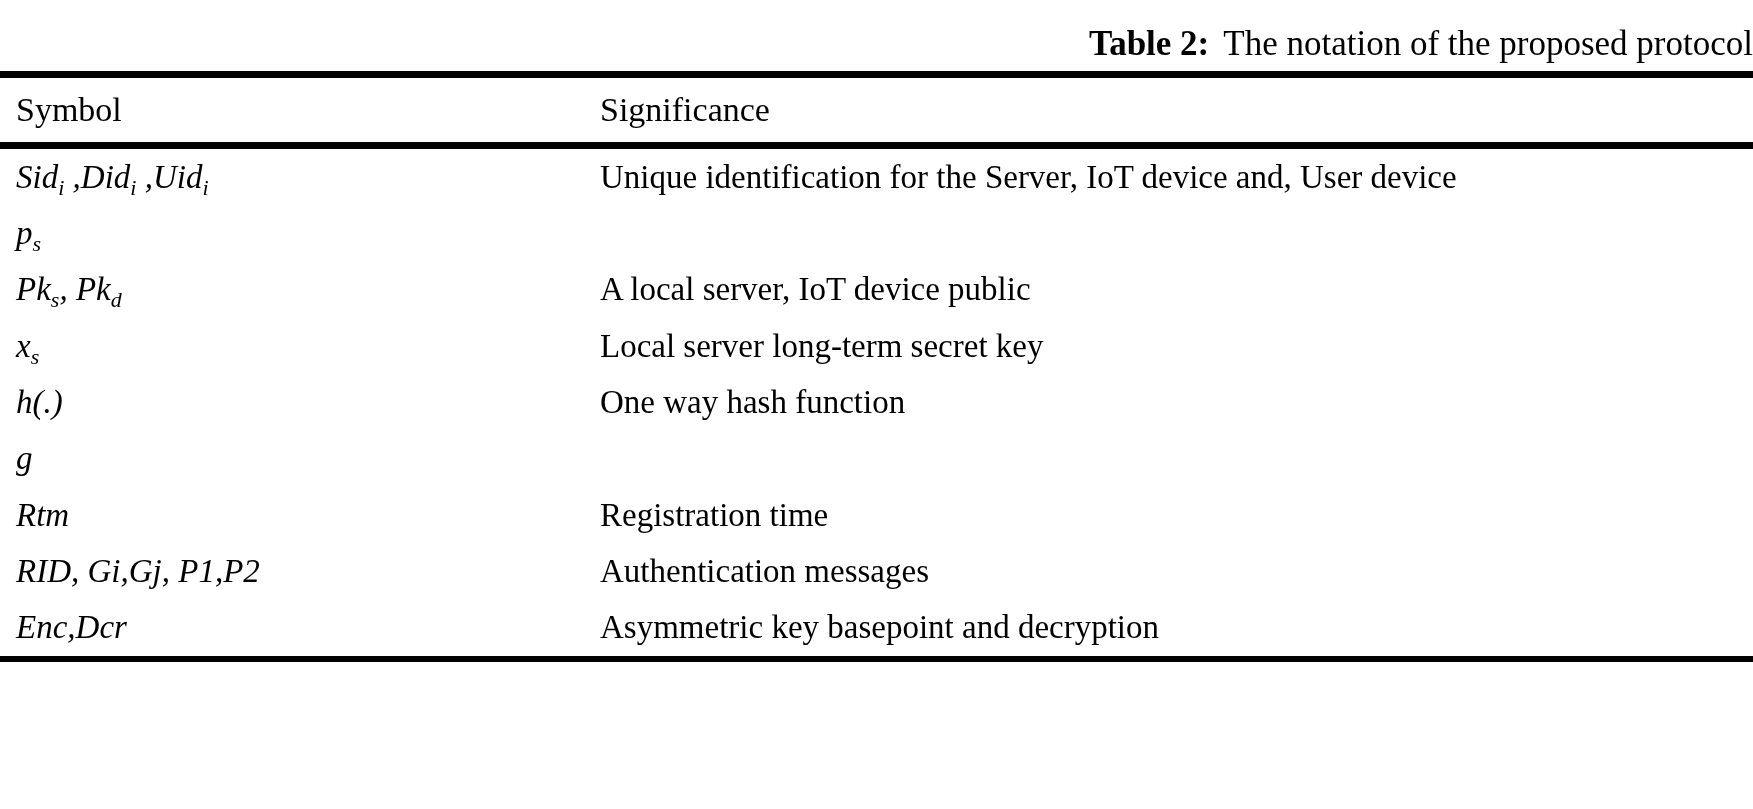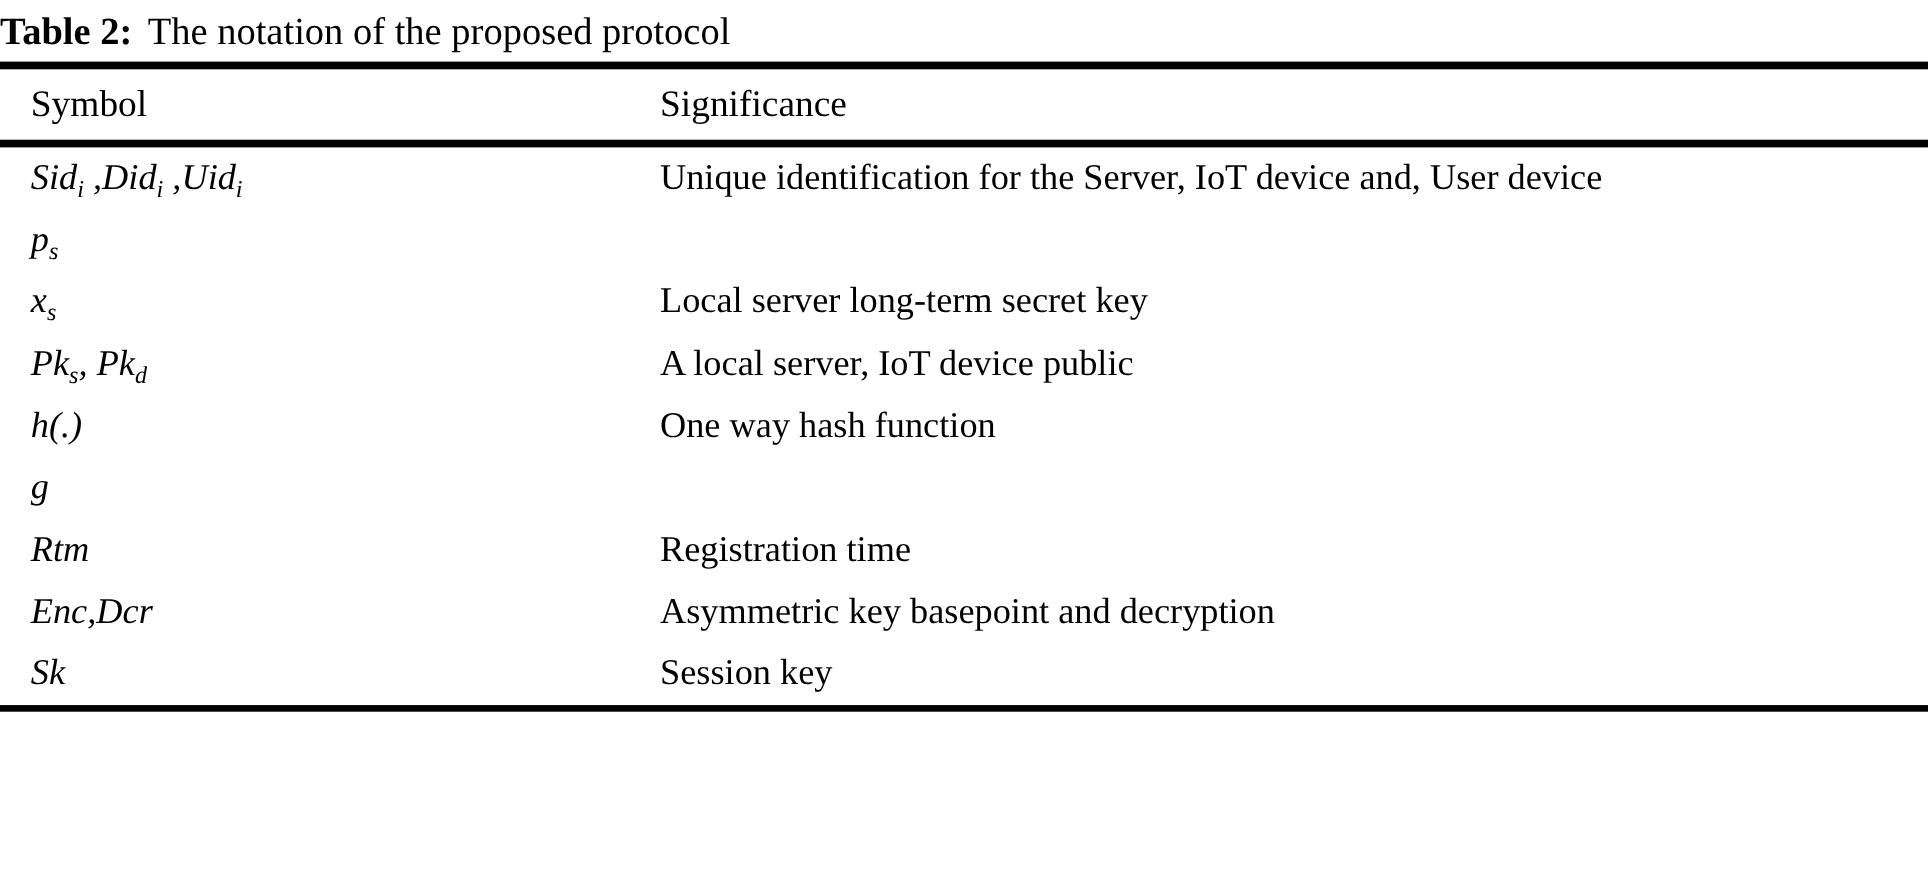--- a/index.html
+++ b/index.html
@@ -11,22 +11,22 @@
     position: relative;
     width: 1753px;
     height: 809px;
     background: #ffffff;
     color: #000000;
     font-family: "Liberation Serif", "DejaVu Serif", serif;
     overflow: hidden;
   }
   .caption {
     height: 49px;
-    padding-top: 7px;
-    text-align: left;
+    padding-top: 22px;
+    text-align: right;
     font-size: 35px;
     line-height: 44px;
     white-space: nowrap;
   }
   .cap-label {
     font-weight: bold;
     margin-right: 14px;
   }
   .rule {
     width: 100%;
@@ -49,21 +49,21 @@
     height: 507px;
   }
   .tbody .trow {
     flex: 1 1 auto;
     font-size: 33px;
   }
   .cell { white-space: nowrap; }
   .symbol-col {
     width: 600px;
     flex: 0 0 600px;
-    padding-left: 28px;
+    padding-left: 16px;
     box-sizing: border-box;
   }
   .sig-col { flex: 1 1 auto; }
   .tbody .symbol-col { font-style: italic; }
   .tbody .symbol-col sub {
     font-size: 22px;
     line-height: 0;
     vertical-align: -7px;
   }
 </style>
@@ -87,43 +87,43 @@
 
   <div class="tbody">
       <div class="trow">
         <div class="cell symbol-col">Sid<sub>i</sub> ,Did<sub>i</sub> ,Uid<sub>i</sub></div>
         <div class="cell sig-col">Unique identification for the Server, IoT device and, User device</div>
       </div>
       <div class="trow">
         <div class="cell symbol-col">p<sub>s</sub></div>
       </div>
       <div class="trow">
+        <div class="cell symbol-col">Pk<sub>s</sub>, Pk<sub>d</sub></div>
+        <div class="cell sig-col">A local server, IoT device public</div>
+      </div>
+      <div class="trow">
         <div class="cell symbol-col">x<sub>s</sub></div>
         <div class="cell sig-col">Local server long-term secret key</div>
-      </div>
-      <div class="trow">
-        <div class="cell symbol-col">Pk<sub>s</sub>, Pk<sub>d</sub></div>
-        <div class="cell sig-col">A local server, IoT device public</div>
       </div>
       <div class="trow">
         <div class="cell symbol-col">h(.)</div>
         <div class="cell sig-col">One way hash function</div>
       </div>
       <div class="trow">
         <div class="cell symbol-col">g</div>
       </div>
       <div class="trow">
         <div class="cell symbol-col">Rtm</div>
         <div class="cell sig-col">Registration time</div>
       </div>
       <div class="trow">
+        <div class="cell symbol-col">RID, Gi,Gj, P1,P2</div>
+        <div class="cell sig-col">Authentication messages</div>
+      </div>
+      <div class="trow">
         <div class="cell symbol-col">Enc,Dcr</div>
         <div class="cell sig-col">Asymmetric key basepoint and decryption</div>
-      </div>
-      <div class="trow">
-        <div class="cell symbol-col">Sk</div>
-        <div class="cell sig-col">Session key</div>
       </div>
     </div>
 
   <div class="rule rule-bottom"></div>
 
 </div>
 
 </body></html>

